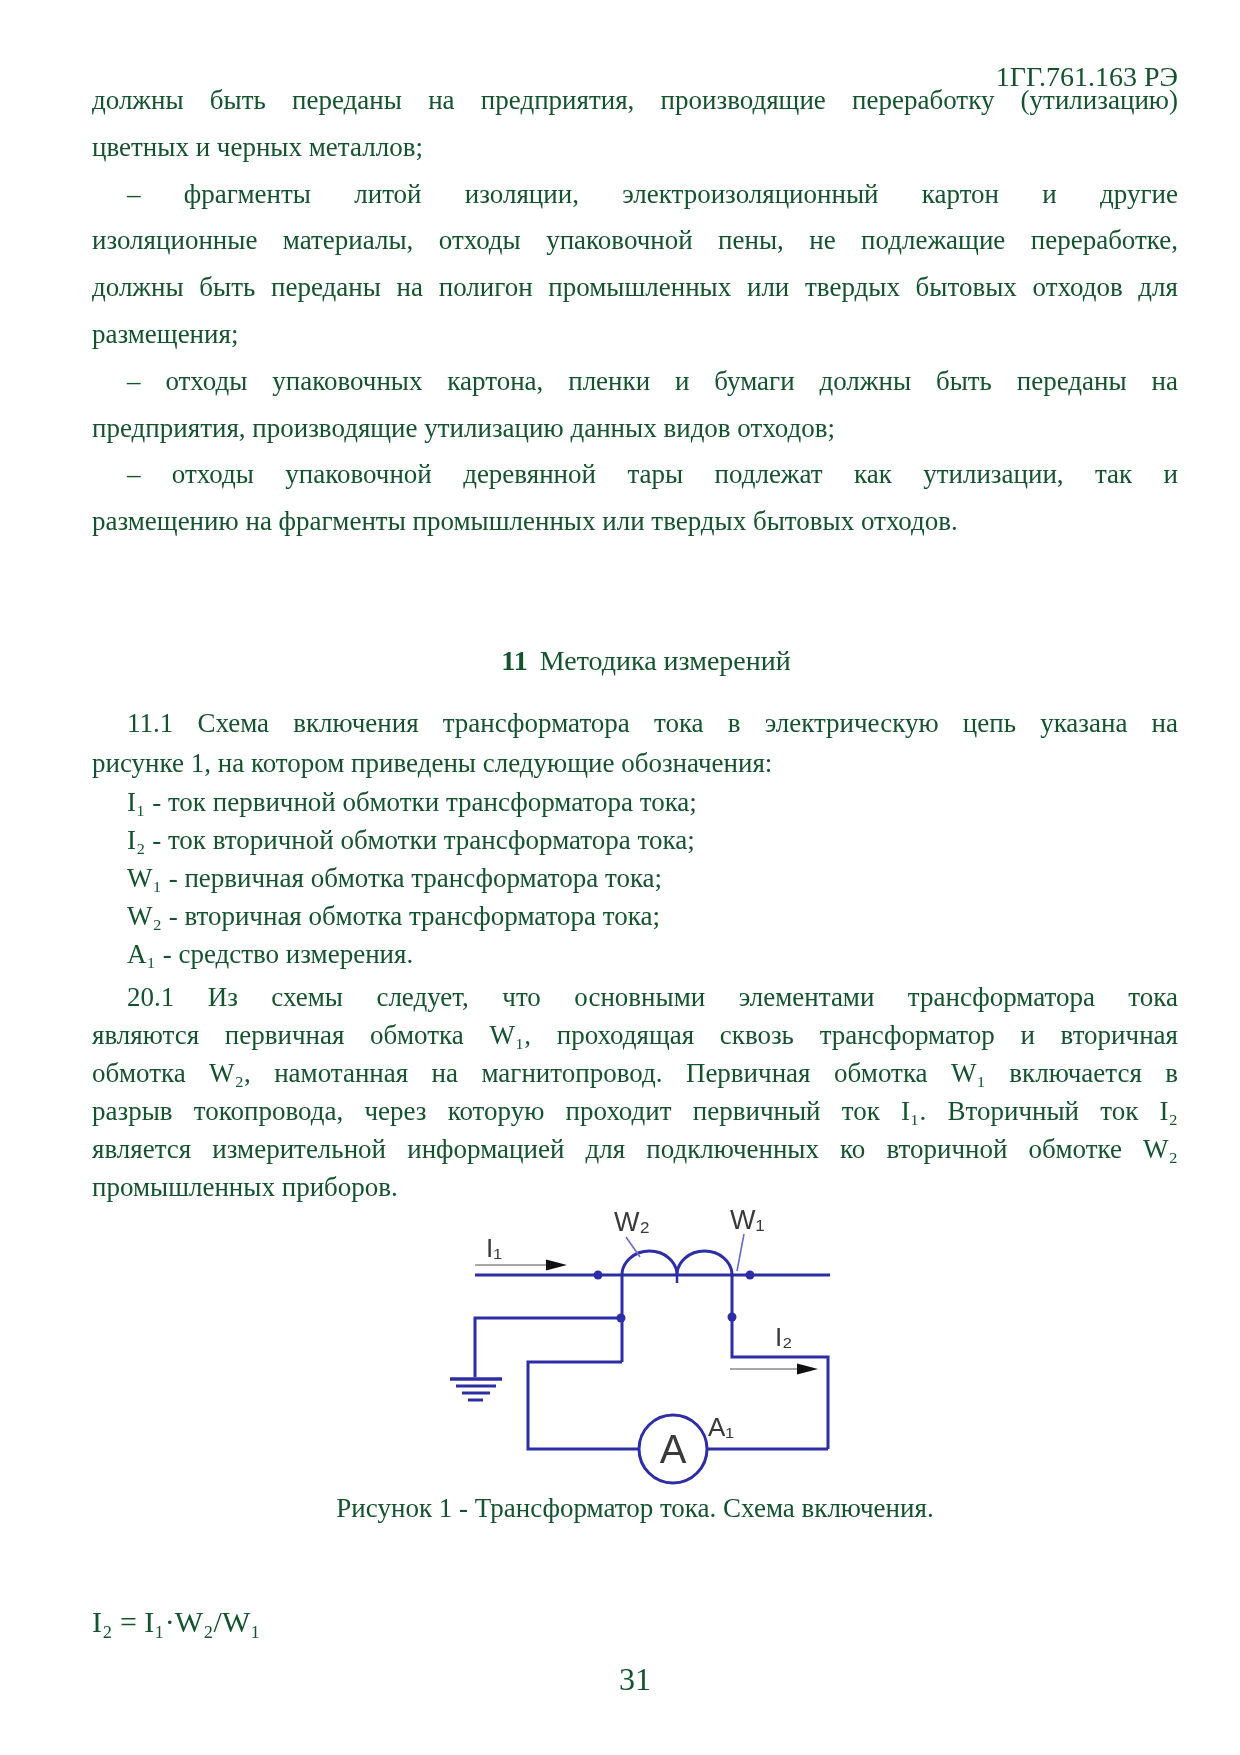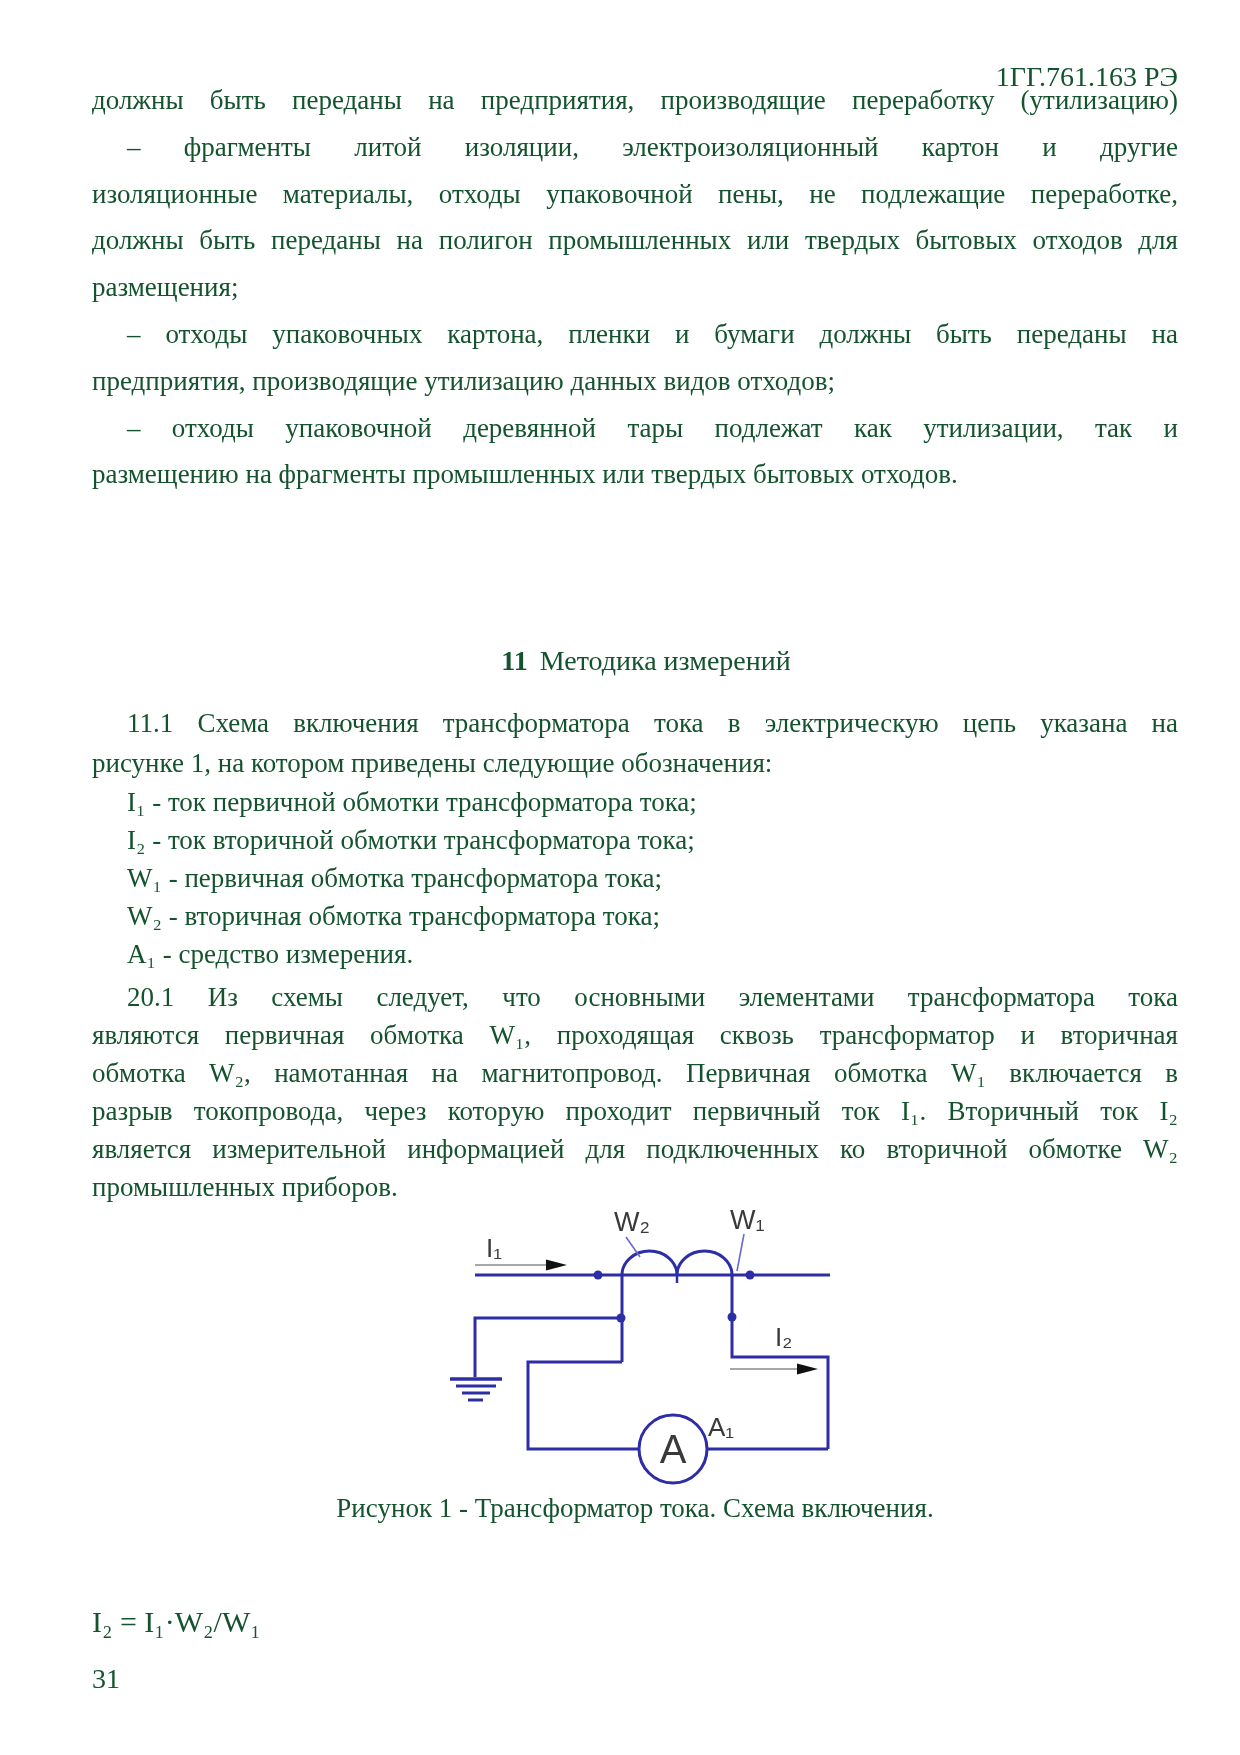--- a/index.html
+++ b/index.html
@@ -44,36 +44,37 @@
 
   .figure-wrap { position:absolute; left:450px; top:1195px; width:400px; height:300px; }
 
   .fig-caption { top:1489px; text-align:center; font-size:27px; line-height:38px; }
 
   .p11-3 { top:1526px; font-size:27px; }
   .p11-3 .jline { line-height:38px; }
 
   .formula { top:1602px; font-size:30px; line-height:40px; }
 
-  .page-num { top:1661px; font-size:28px; line-height:36px; }
+  .page-num { top:1661px; text-align:center; font-size:32px; line-height:36px; }
 
   svg text {
     font-family:"Liberation Sans","DejaVu Sans",sans-serif;
   }
 </style>
 </head>
 <body>
 
 <div class="page">
 
   <div class="doc-code">1ГГ.761.163 РЭ</div>
 
   <div class="col block-waste">
     <div class="para noind">
         <div class="jline">должны быть переданы на предприятия, производящие переработку (утилизацию)</div>
+        <div class="jline pl">цветных и черных металлов;</div>
       </div>
     <div class="para">
         <div class="jline">– фрагменты литой изоляции, электроизоляционный картон и другие</div>
         <div class="jline">изоляционные материалы, отходы упаковочной пены, не подлежащие переработке,</div>
         <div class="jline">должны быть переданы на полигон промышленных или твердых бытовых отходов для</div>
         <div class="jline pl">размещения;</div>
       </div>
     <div class="para">
         <div class="jline">– отходы упаковочных картона, пленки и бумаги должны быть переданы на</div>
         <div class="jline pl">предприятия, производящие утилизацию данных видов отходов;</div>

